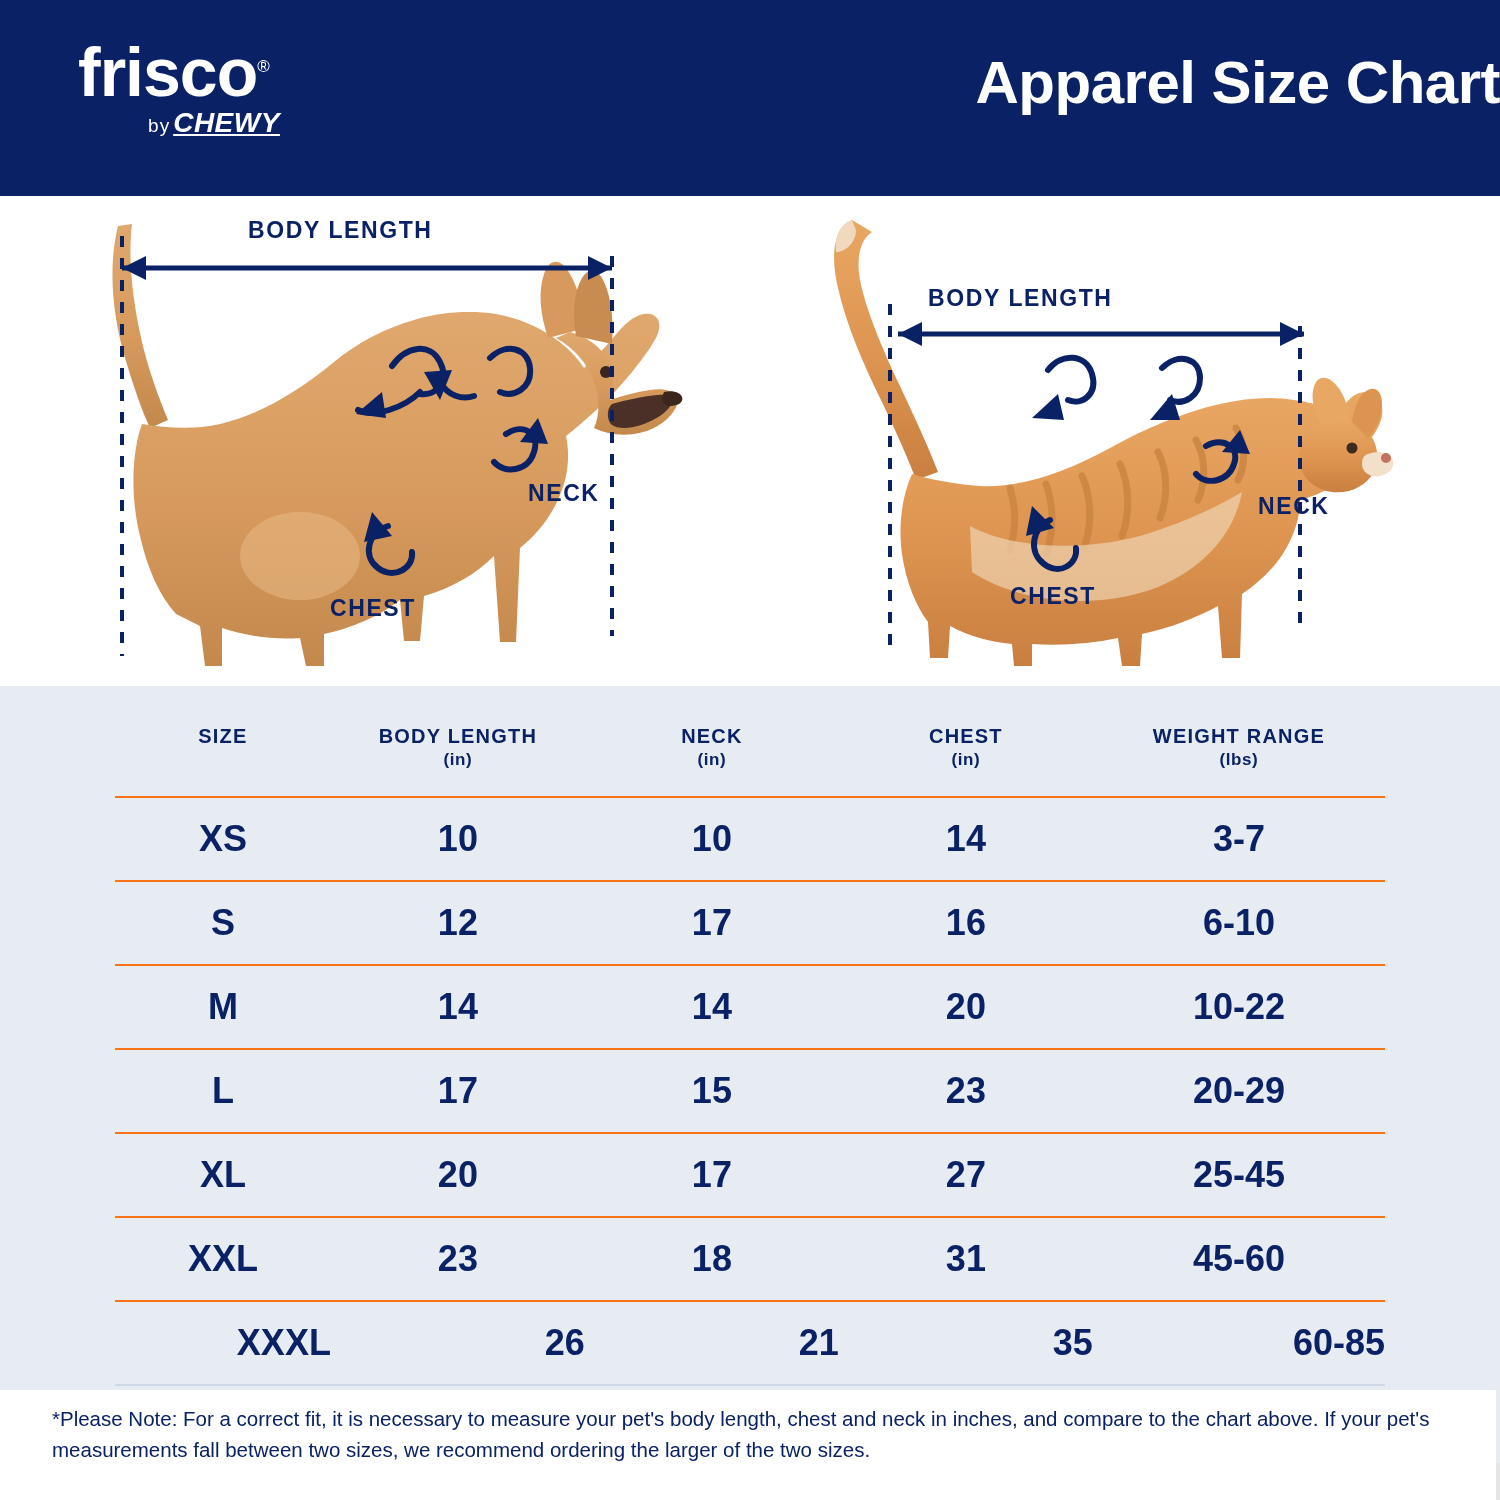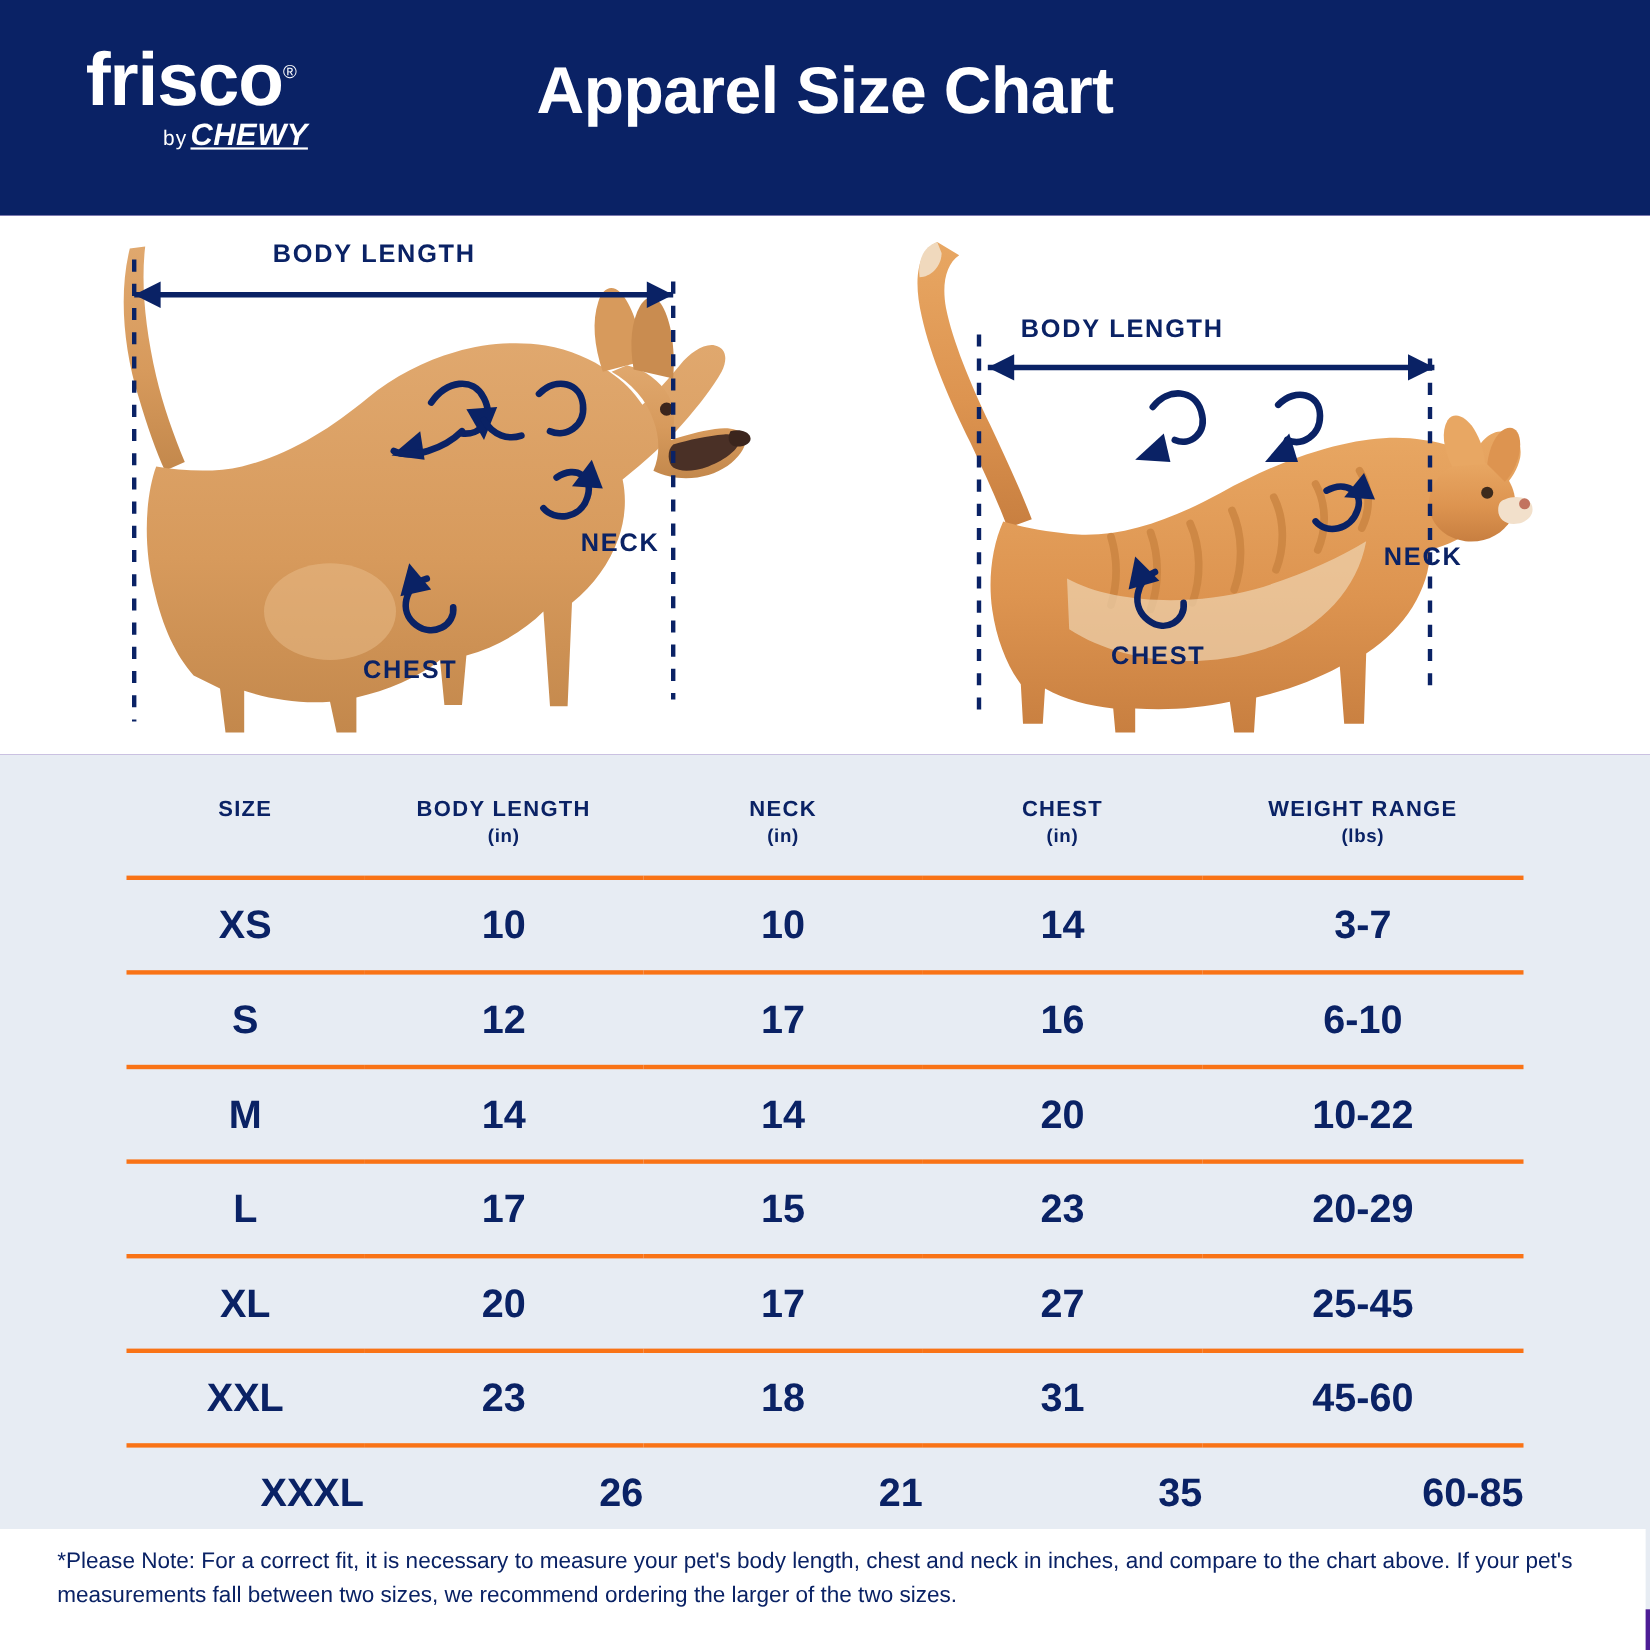--- a/index.html
+++ b/index.html
@@ -11,21 +11,21 @@
     height: 1500px;
     background: #ffffff;
     font-family: "Liberation Sans", sans-serif;
     -webkit-font-smoothing: antialiased;
   }
   .page {
     position: relative;
     width: 1500px;
     height: 1500px;
     overflow: hidden;
-    background: #4c1d95;
+    background: #e5e5e5;
   }
 
   
   .header {
     position: relative;
     height: 196px;
     background: #0a2265;
     display: flex;
     align-items: center;
   }
@@ -64,21 +64,21 @@
     font-weight: bold;
     letter-spacing: 0.5px;
     font-style: italic;
     text-decoration: underline;
   }
   .header-title {
     position: absolute;
     left: 0;
     right: 0;
     top: 48px;
-    text-align: center;
+    text-align: right;
     color: #ffffff;
     font-size: 60px;
     font-weight: bold;
     letter-spacing: -0.5px;
   }
 
   
   .illustrations {
     position: relative;
     height: 490px;
@@ -121,21 +121,21 @@
     font-size: 17px;
     letter-spacing: 0.6px;
     font-weight: bold;
   }
   table.size-table td {
     color: #0a2265;
     font-size: 36px;
     font-weight: bold;
     text-align: center;
     padding: 20px 0;
-    border-top: 4px solid #f97316;
+    border-top: 2px solid #f97316;
   }
   table.size-table td.size-cell { font-size: 36px; }
   table.size-table tbody tr:last-child td { border-bottom: 2px solid #cfd8e6; text-align: right; }
 
   .col-size { width: 17%; }
   .col-body { width: 20%; }
   .col-neck { width: 20%; }
   .col-chest { width: 20%; }
   .col-weight { width: 23%; }
 

